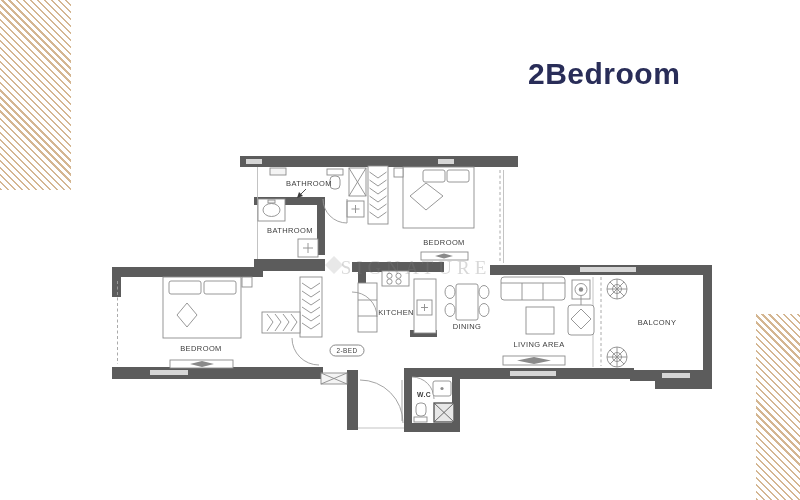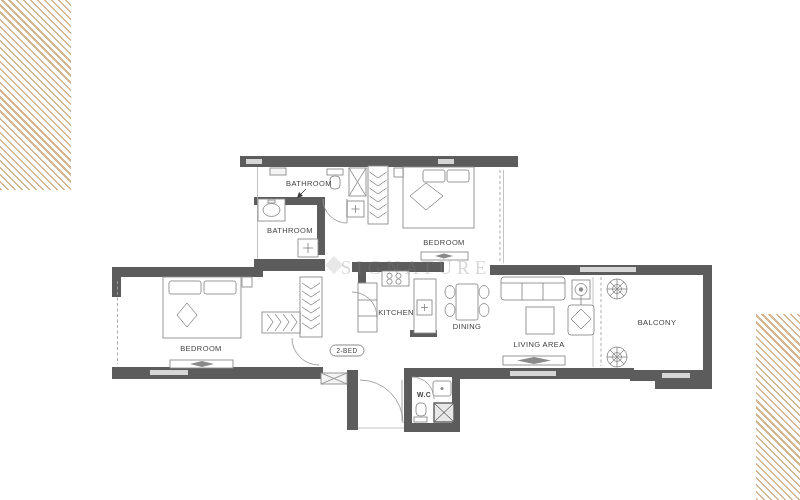--- a/index.html
+++ b/index.html
@@ -27,20 +27,21 @@
   .thin{stroke:#b4b4b4;stroke-width:0.8;fill:none;}
 </style>
 </head>
 <body>
 
 <div id="stage">
 
   <div id="stripe-top-left" class="stripe-block"></div>
   <div id="stripe-bottom-right" class="stripe-block"></div>
 
+  <div id="plan-title">2Bedroom</div>
 
   <svg width="800" height="500" viewBox="0 0 800 500">
 
     <g>
       <rect class="wall" x="240" y="156" width="278" height="11"></rect>
       <rect class="wall" x="112" y="267" width="151" height="10"></rect>
       <rect class="wall" x="112" y="267" width="9" height="30"></rect>
       <rect class="wall" x="112" y="367" width="211" height="12"></rect>
       <rect class="wall" x="254" y="197" width="71" height="8"></rect>
       <rect class="wall" x="317" y="197" width="8" height="58"></rect>

